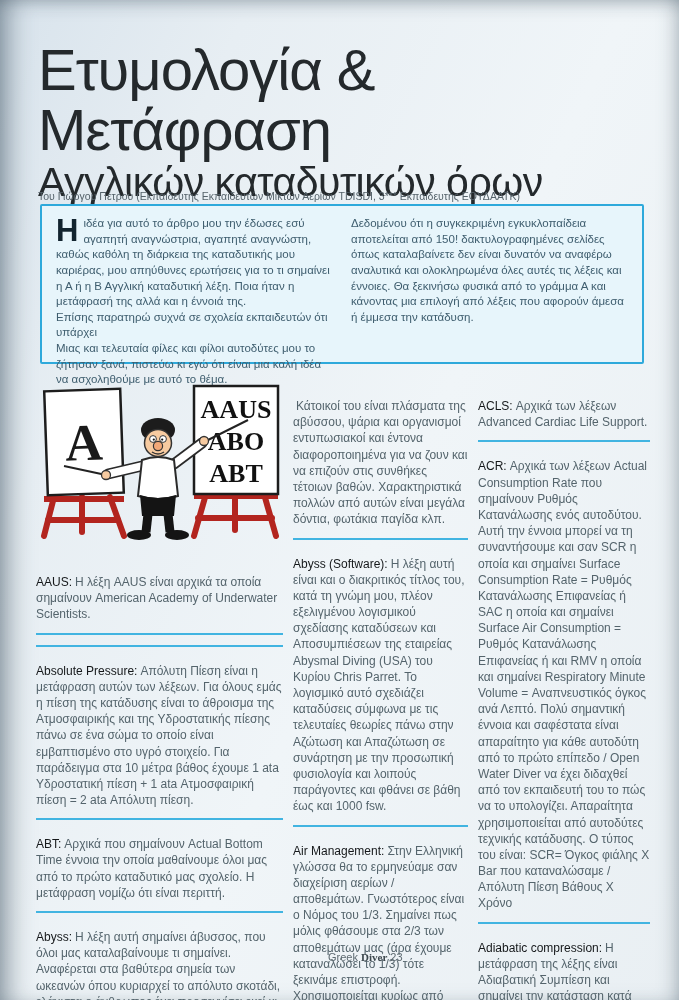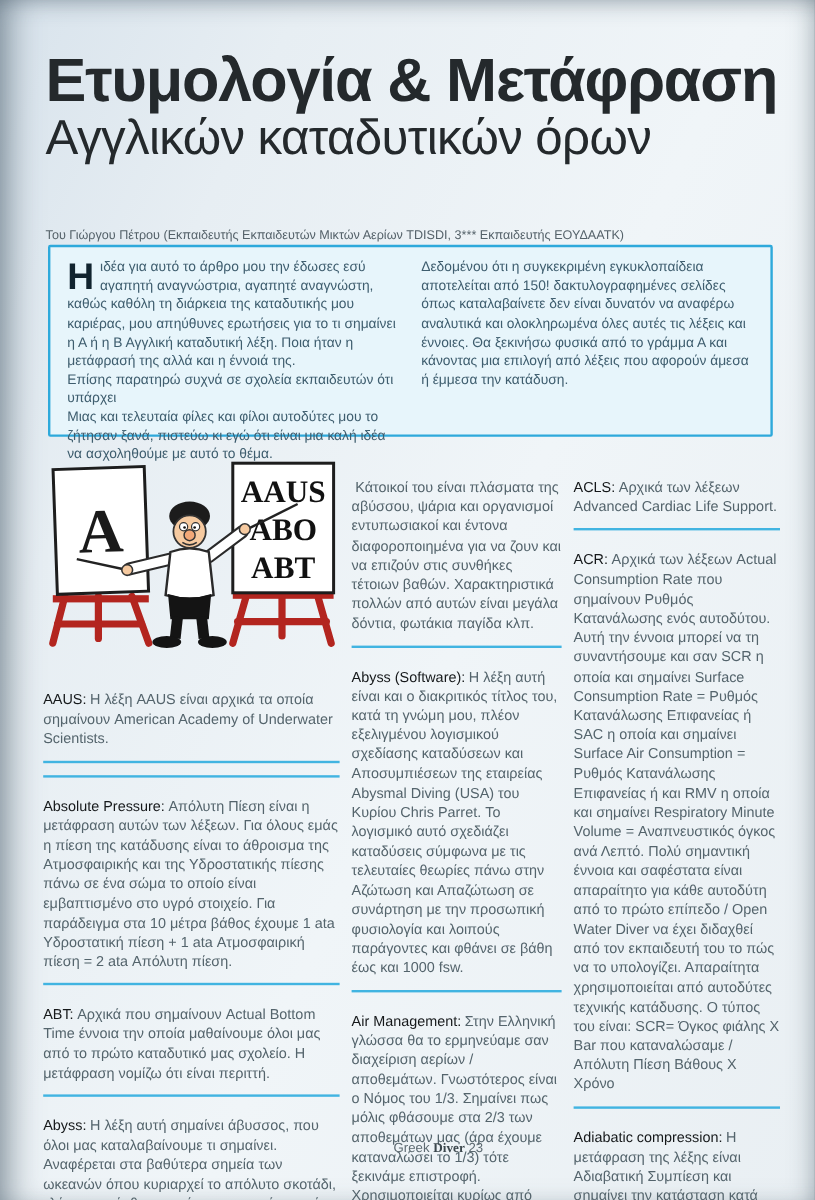--- a/index.html
+++ b/index.html
@@ -5,21 +5,21 @@
   html,body{margin:0;padding:0;background:#9aa4ac;}
   .page{
     position:relative;width:679px;height:1000px;overflow:hidden;
     background:linear-gradient(115deg,#d8e3ec 0%,#e7eef3 22%,#f0f5f8 55%,#e9eff3 100%);
     box-shadow:inset 22px 0 28px -16px rgba(55,75,90,.6),
                inset -14px 0 20px -12px rgba(55,75,90,.38),
                inset 0 14px 20px -14px rgba(55,75,90,.35);
     font-family:"Liberation Sans",sans-serif;
   }
   .title{position:absolute;left:38px;top:40px;color:#24292c;line-height:1.04;}
-  .title .l1{font-size:51px;letter-spacing:-1px;font-weight:bold;}
+  .title .l1{font-size:58px;letter-spacing:-1px;}
   .title .l2{font-size:41px;letter-spacing:-0.5px;}
   .byline{position:absolute;left:38px;top:170px;font-size:10.5px;color:#55626a;margin-top:20px;}
   .introbox{
     position:absolute;left:40px;top:204px;width:604px;height:160px;
     border:2px solid #2ea9db;background:#e7f5fb;border-radius:2px;
     display:flex;gap:18px;padding:10px 14px;box-sizing:border-box;
     font-size:11.5px;line-height:1.36;color:#3e5d6e;
   }
   .introbox .col{flex:1;}
   .introbox p{margin:0;}

